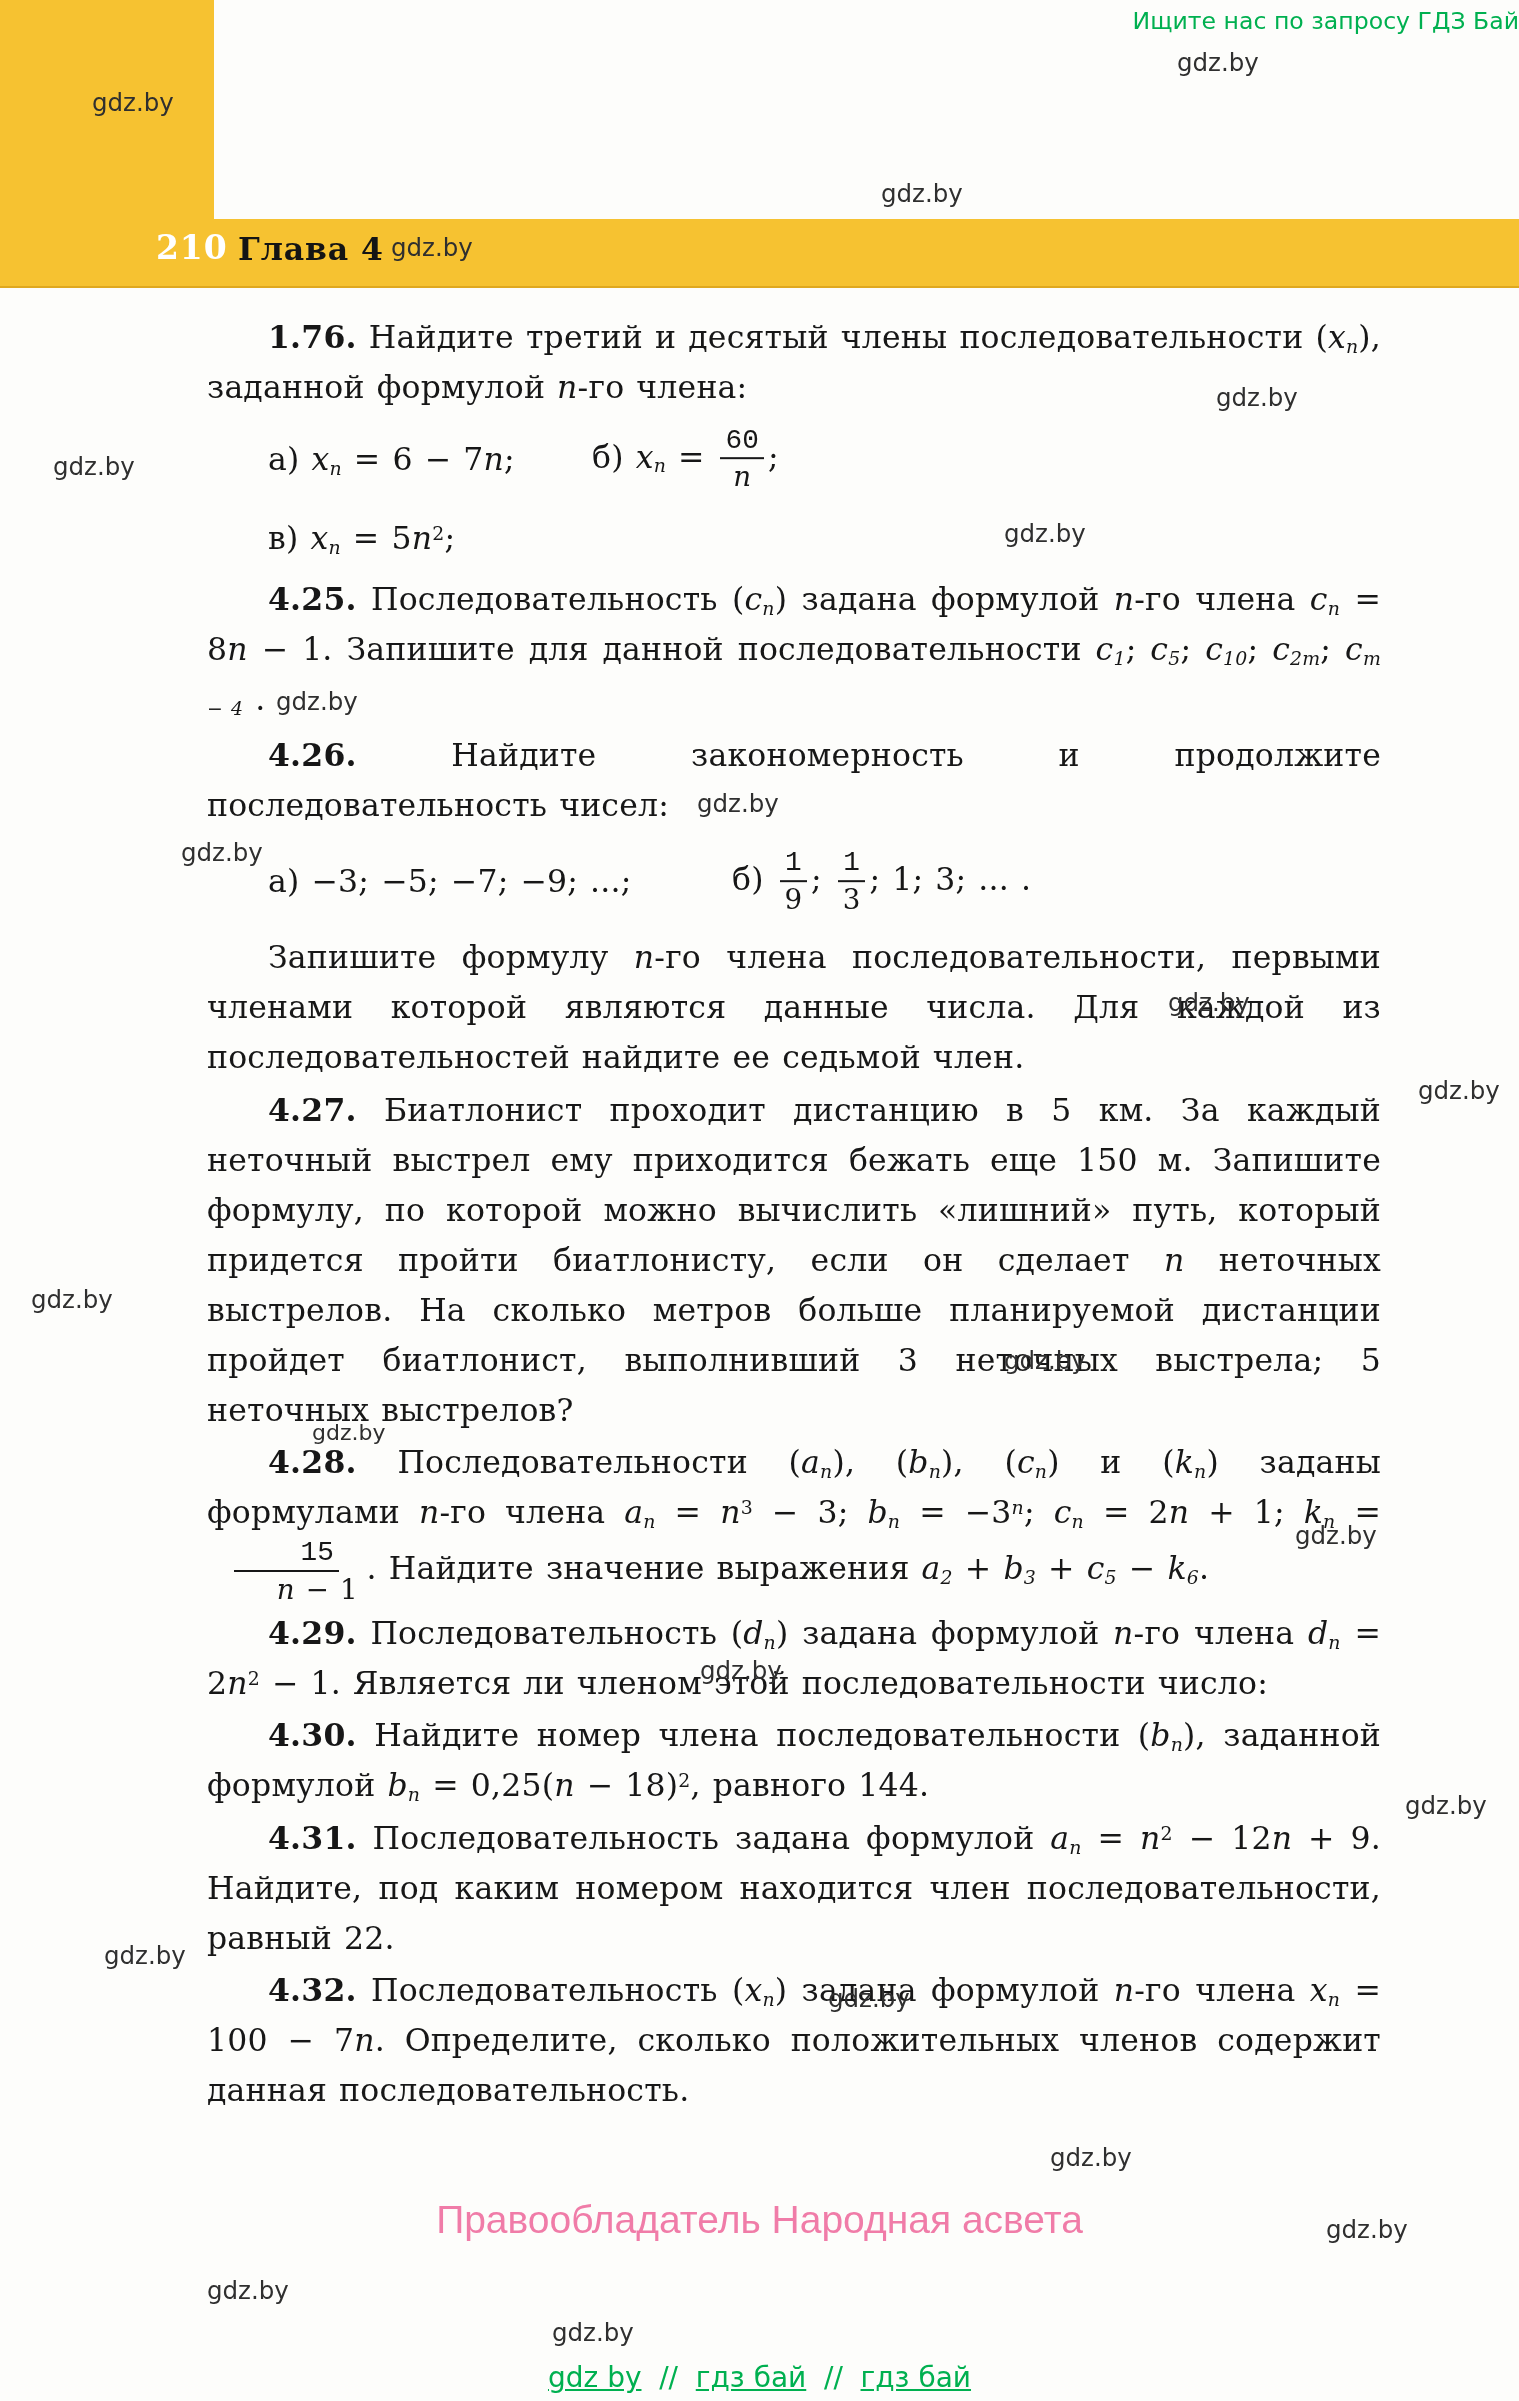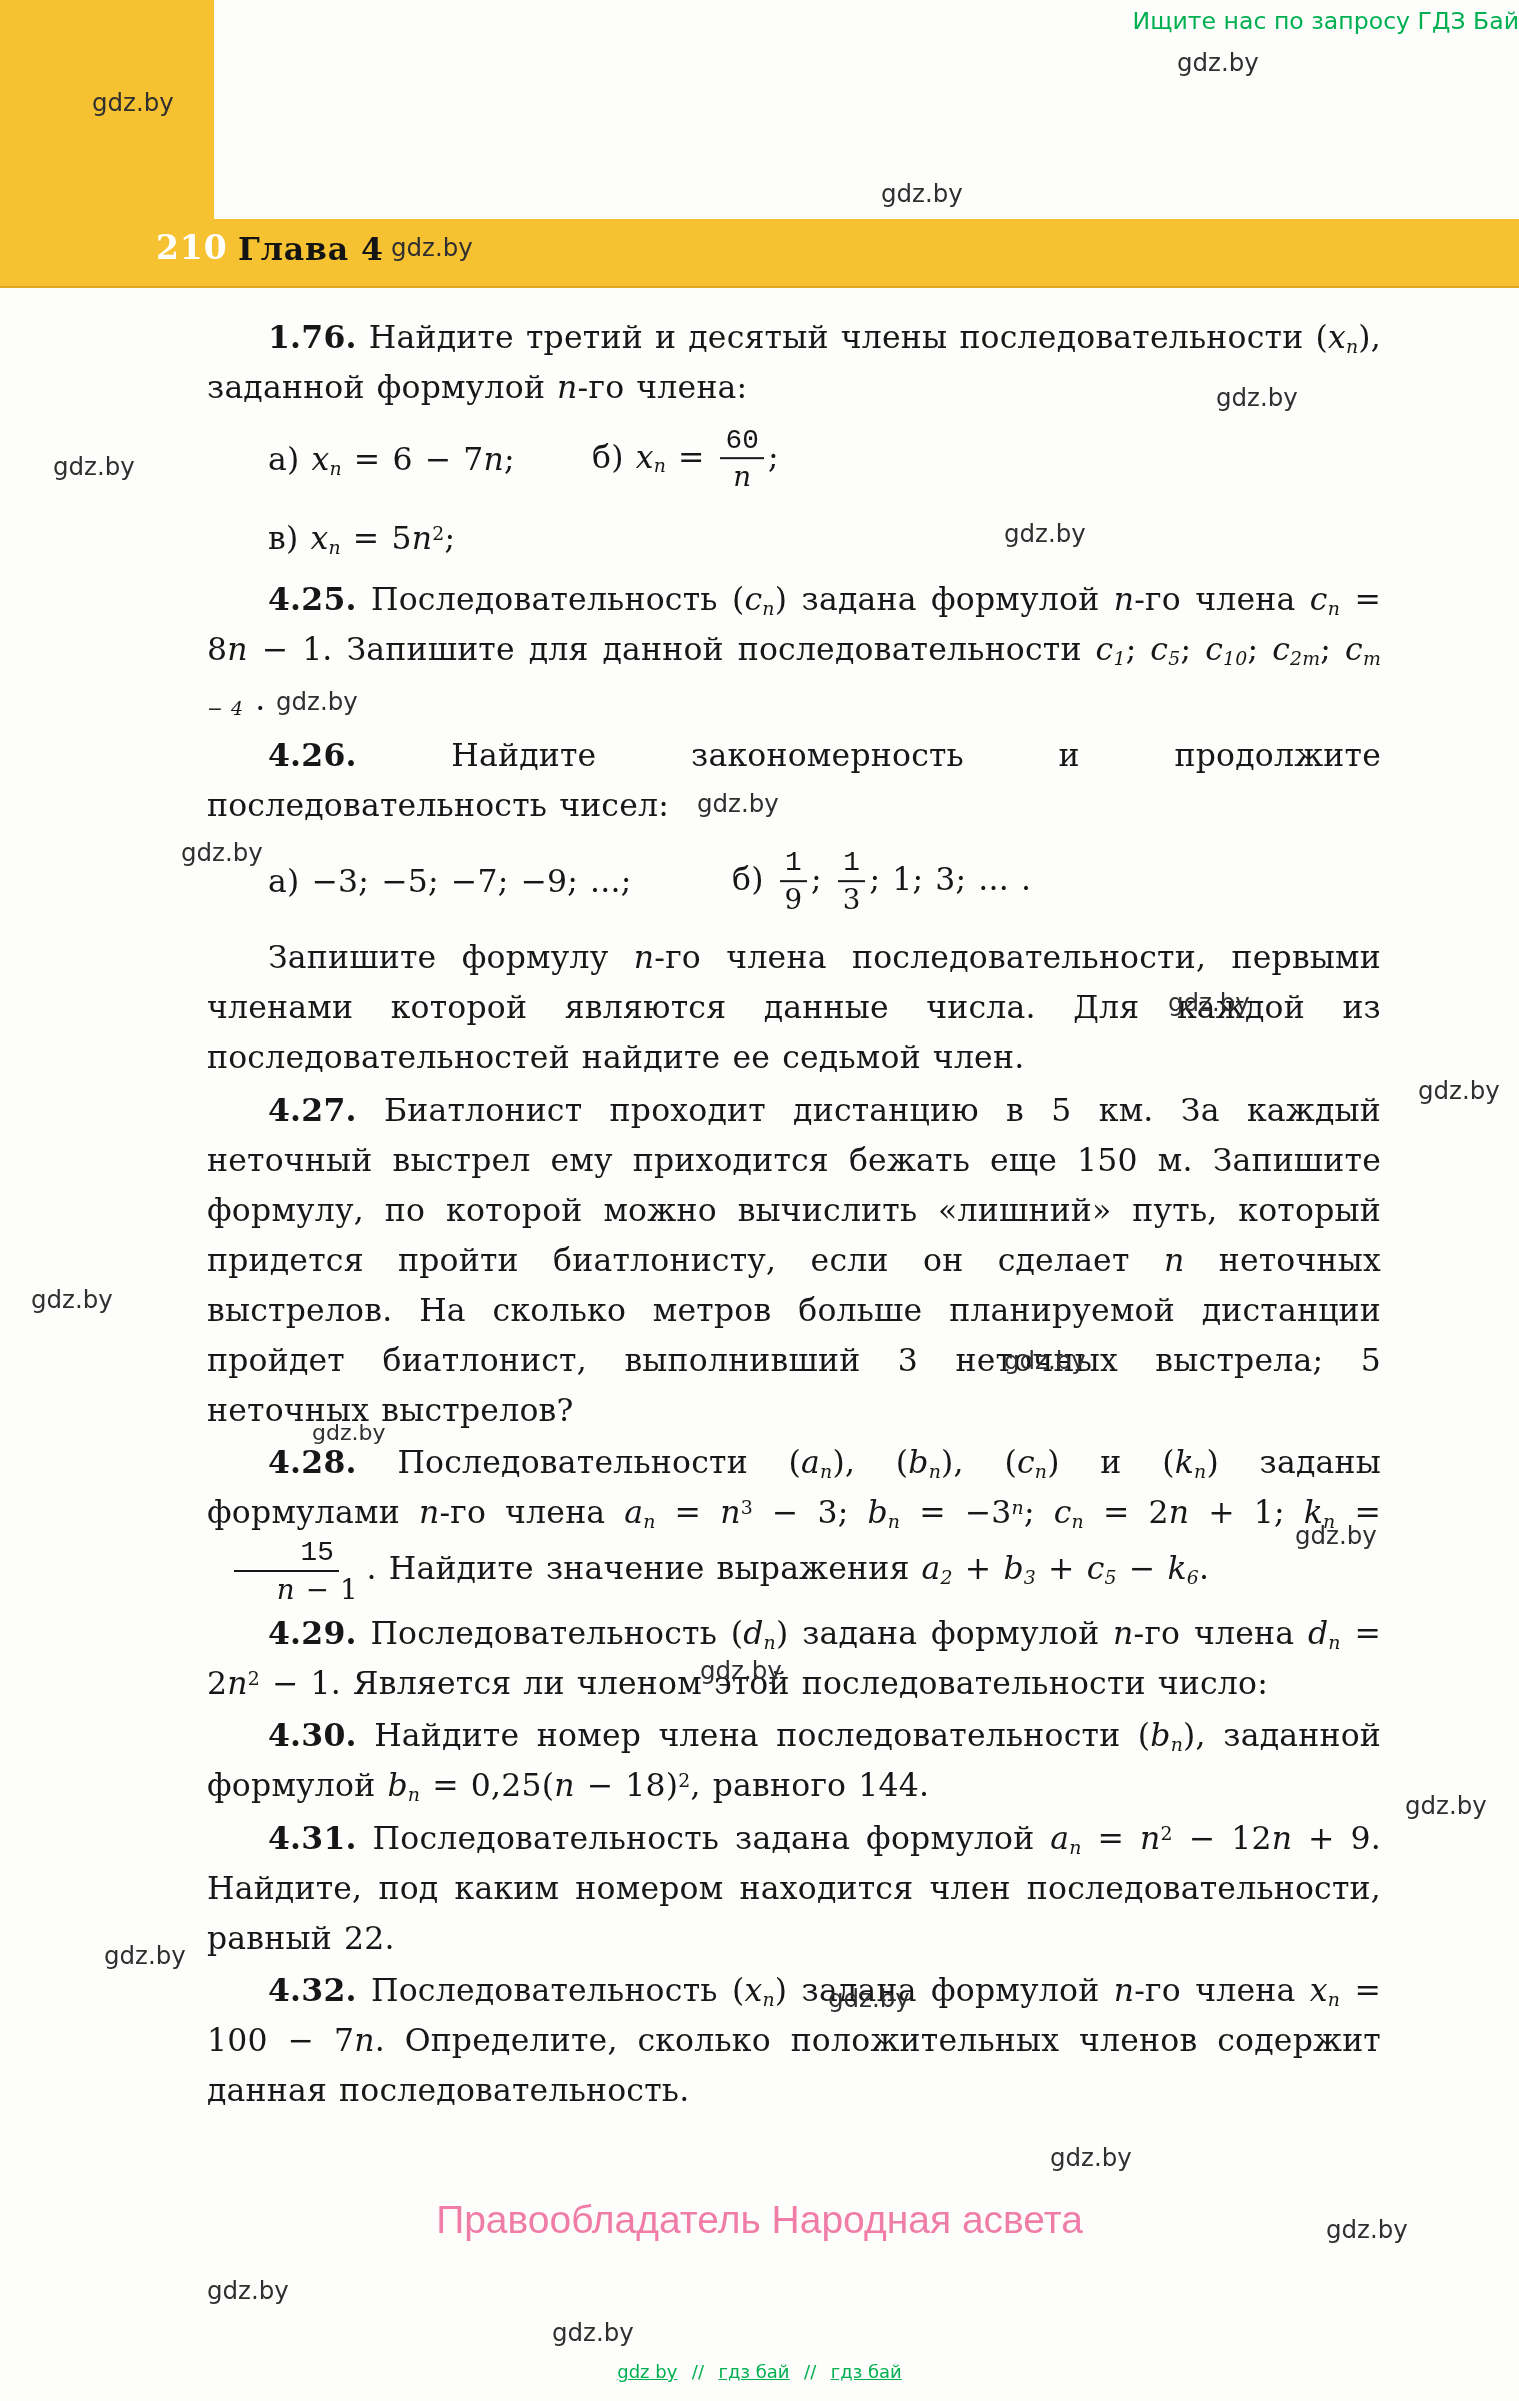--- a/index.html
+++ b/index.html
@@ -51,21 +51,21 @@
   .wm-inline{
     font-family:"DejaVu Sans", sans-serif;font-size:24.5px;color:var(--wm);
     margin-left:10.5px;letter-spacing:0;word-spacing:0;
   }
   .footer-copyright{
     position:absolute;top:2198px;left:0;width:100%;text-align:center;
     font-family:"Liberation Sans", sans-serif;font-size:39px;color:var(--pink);
   }
   .bottom-links{
     position:absolute;top:2361px;left:0;width:100%;text-align:center;
-    font-family:"DejaVu Sans", sans-serif;font-size:18px;color:var(--green);
+    font-family:"DejaVu Sans", sans-serif;font-size:28px;color:var(--green);
   }
   .bottom-links a{color:var(--green);text-decoration:underline;cursor:pointer;}
   .bottom-links .sep{margin:0 8.8px;text-decoration:none;}
 </style>
 </head>
 <body>
 
 <div class="top-banner">Ищите нас по запросу ГДЗ Бай</div>
 
 <div class="yellow-corner"></div>

